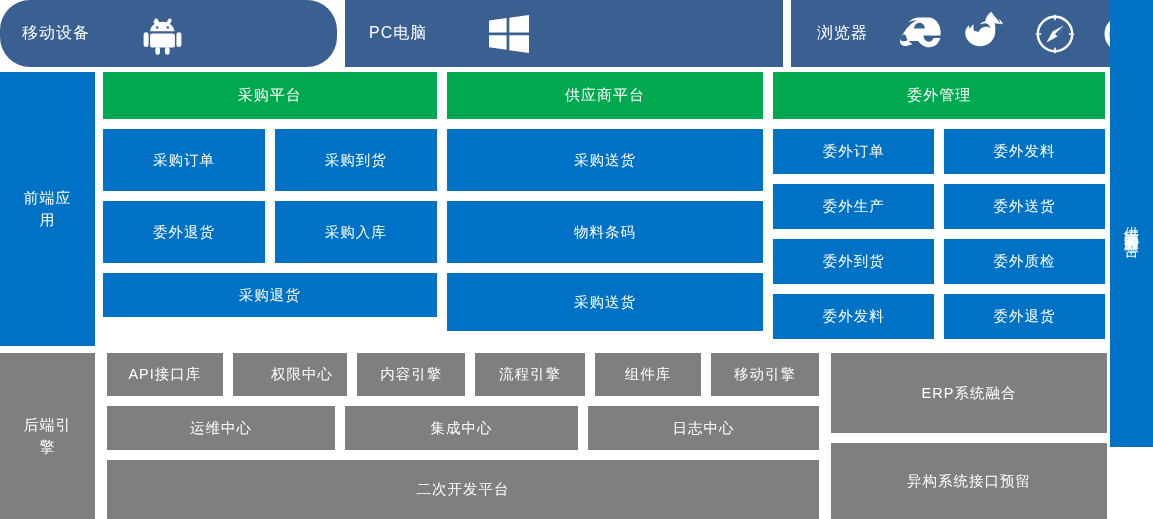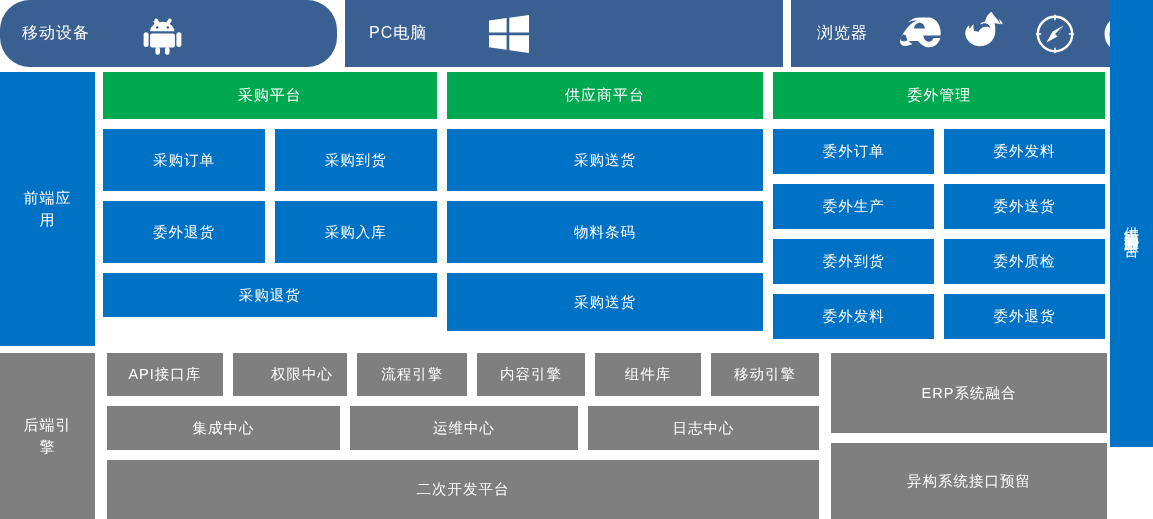--- a/index.html
+++ b/index.html
@@ -367,40 +367,40 @@
 
       <div class="bleft">
 
         <div class="brow engines">
           <div class="gtile e1">
             <span>API接口库</span>
           </div>
           <div class="gtile e2">
             <span>权限中心</span>
           </div>
+          <div class="gtile e4">
+            <span>内容引擎</span>
+          </div>
           <div class="gtile e3">
             <span>流程引擎</span>
           </div>
-          <div class="gtile e4">
-            <span>内容引擎</span>
-          </div>
           <div class="gtile e5">
             <span>组件库</span>
           </div>
           <div class="gtile e6">
             <span>移动引擎</span>
           </div>
         </div>
 
         <div class="brow centers">
+          <div class="gtile c2">
+            <span>运维中心</span>
+          </div>
           <div class="gtile c1">
             <span>集成中心</span>
-          </div>
-          <div class="gtile c2">
-            <span>运维中心</span>
           </div>
           <div class="gtile c3">
             <span>日志中心</span>
           </div>
         </div>
 
         <div class="gtile full">
           <span>二次开发平台</span>
         </div>
       </div>

